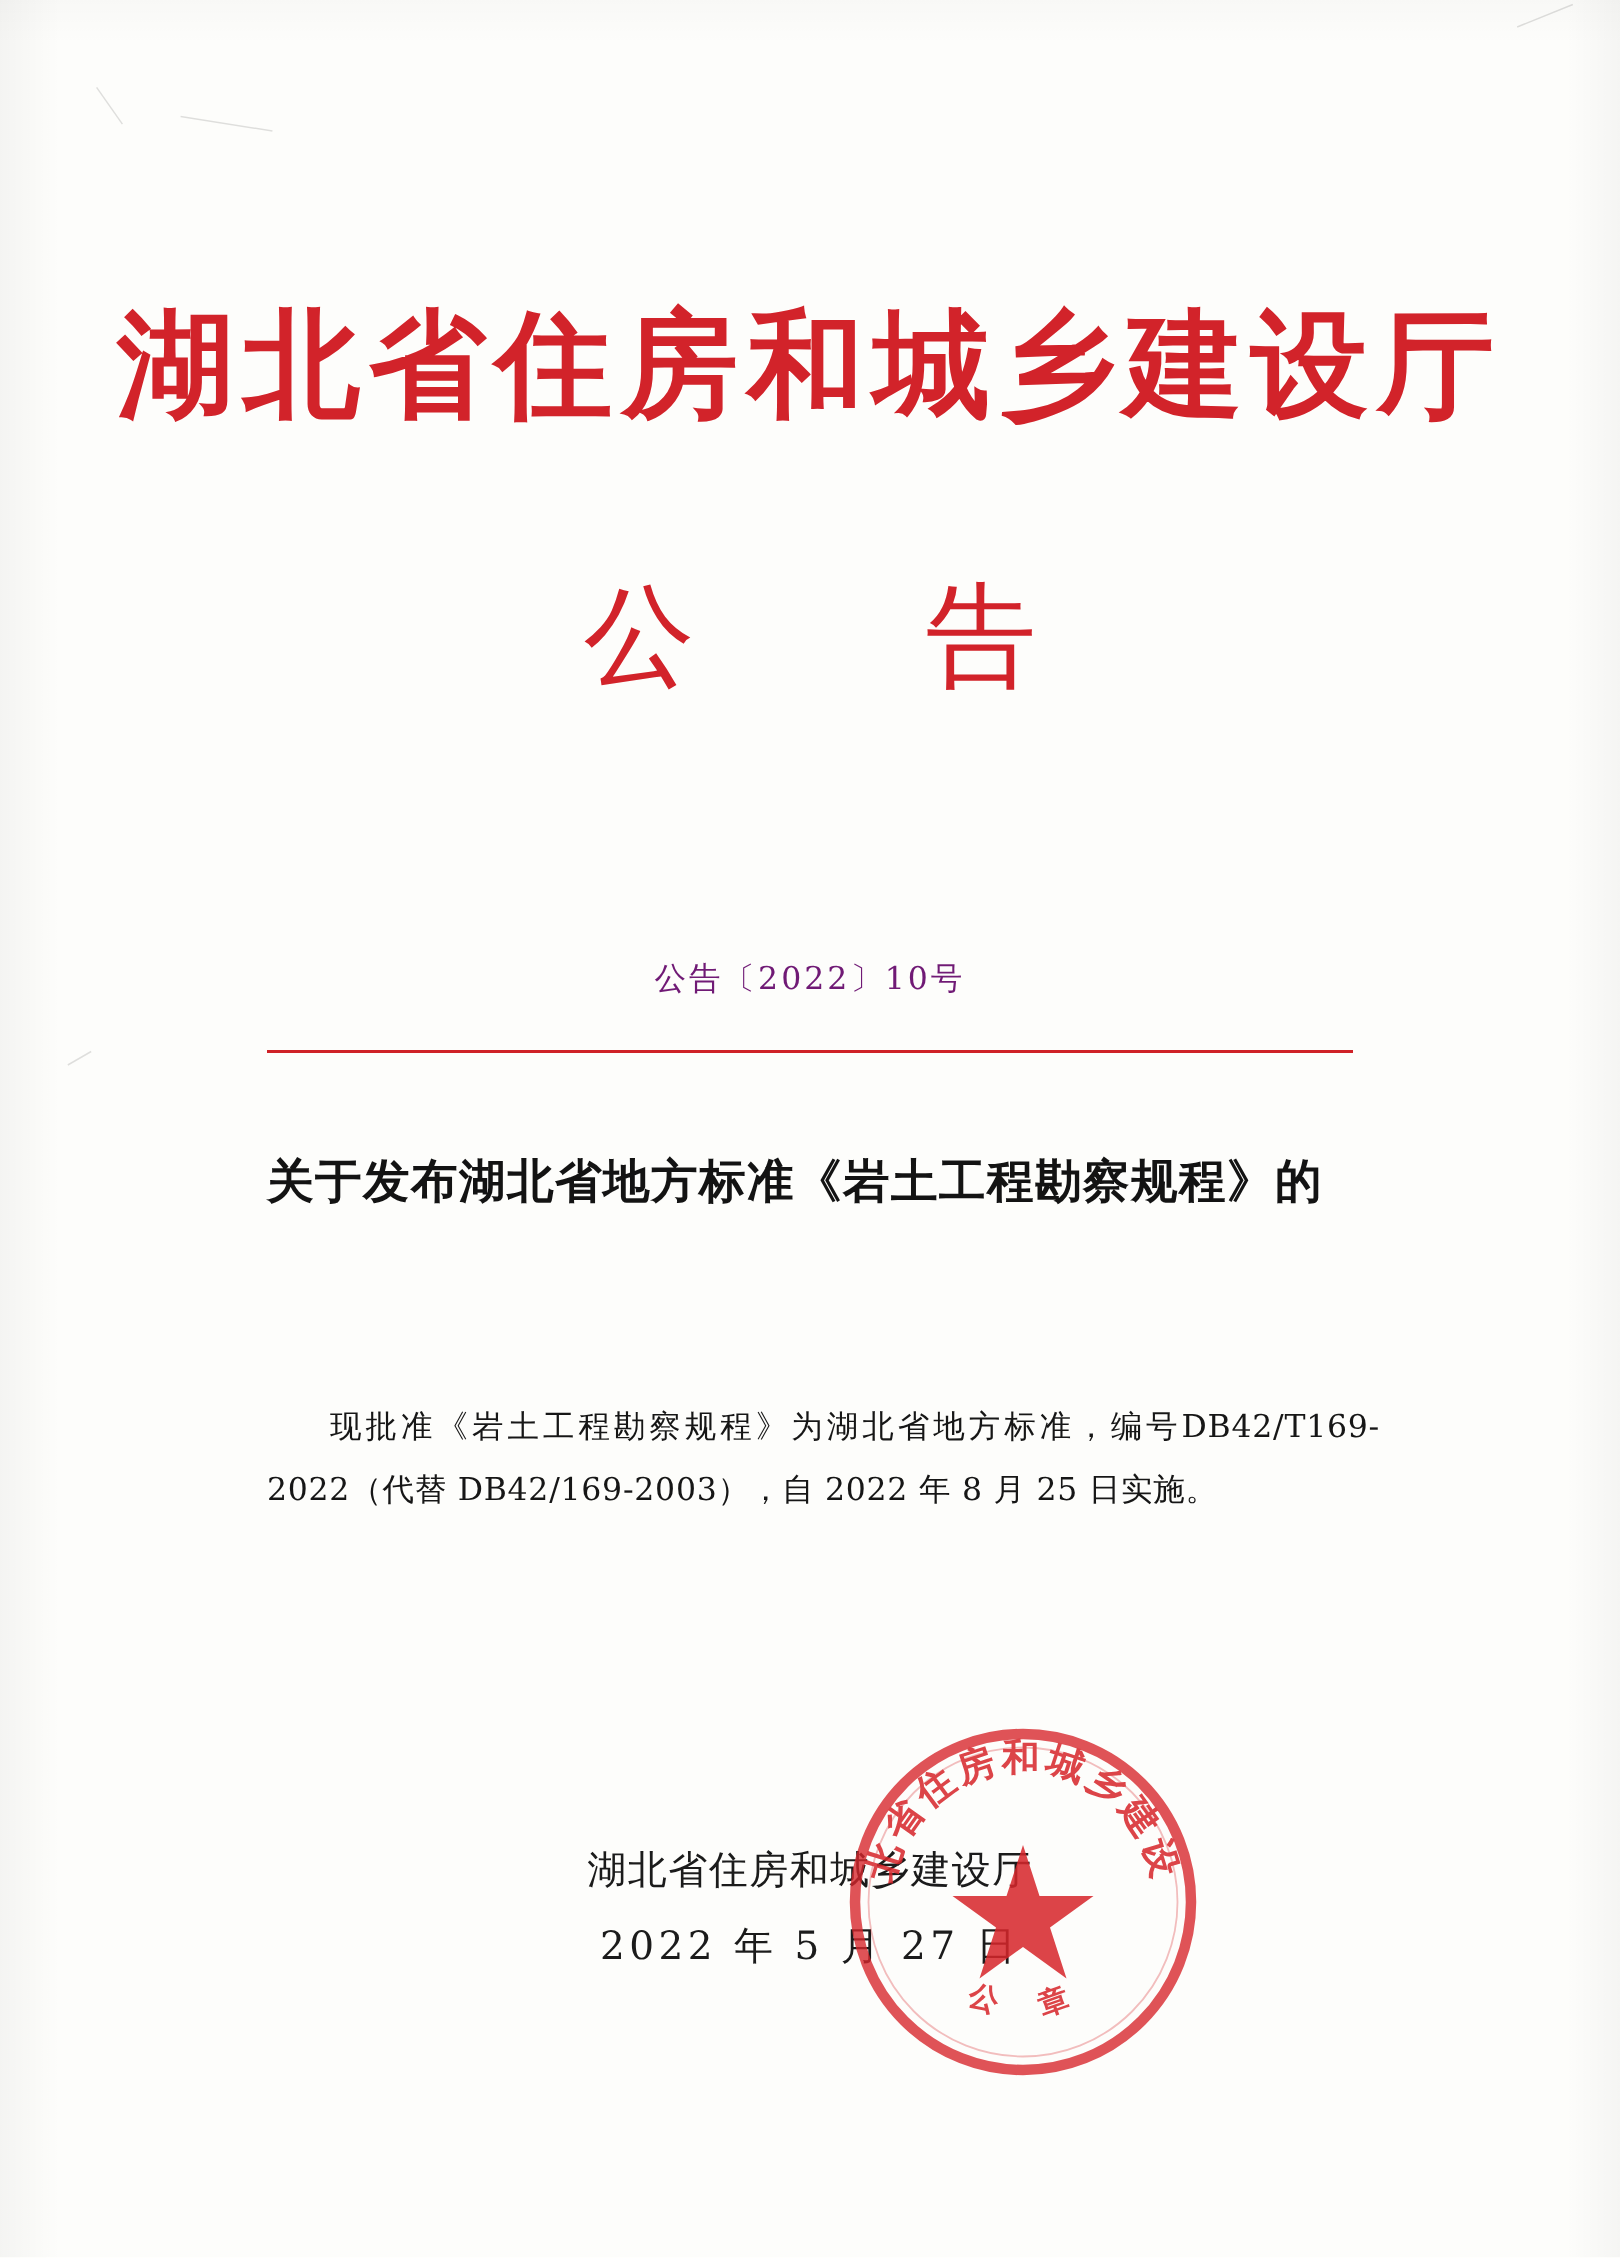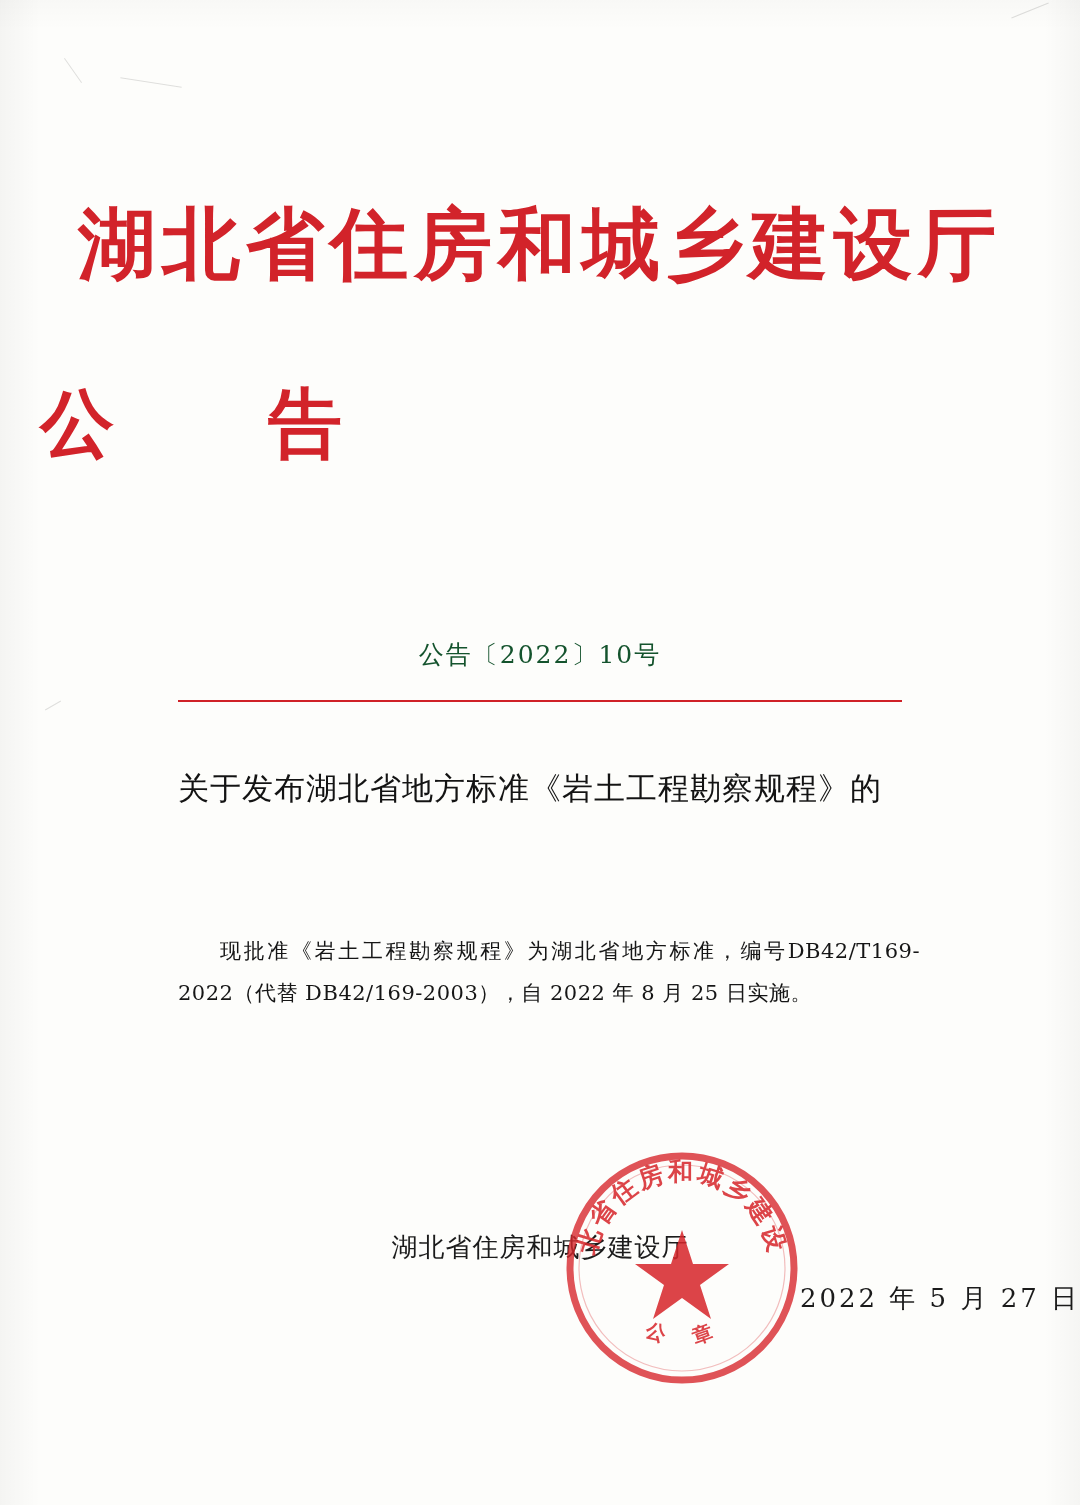--- a/index.html
+++ b/index.html
@@ -57,56 +57,57 @@
     letter-spacing: 6px;
     line-height: 1.22;
     white-space: nowrap;
   }
 
   .masthead-sub {
     position: absolute;
     left: 0;
     right: 0;
     top: 375px;
+    text-align: center;
     color: #d2232a;
-    font-weight: 700;
+    font-weight: 400;
     font-size: 74px;
     letter-spacing: 40px;
     text-indent: 40px;
     font-family: "DejaVu Serif", "Liberation Serif", serif;
   }
 
   .doc-number {
     position: absolute;
     left: 0;
     right: 0;
     top: 638px;
     text-align: center;
-    font-size: 25px;
+    font-size: 21px;
     letter-spacing: 2px;
-    color: #14532d;
+    color: #701a75;
     font-family: "DejaVu Serif", "Liberation Serif", serif;
   }
 
   .red-rule {
     position: absolute;
     left: 178px;
     right: 178px;
     top: 700px;
     height: 2px;
     background: #cf2127;
   }
 
   .title {
     position: absolute;
     left: 178px;
     right: 150px;
     top: 760px;
     font-size: 31px;
-    font-weight: 400;
+    font-weight: 700;
     line-height: 1.85;
     letter-spacing: 1px;
     color: #131313;
     text-align: left;
   }
   .title .line2 {
     display: block;
   }
 
   .body-text {
@@ -135,21 +136,20 @@
     letter-spacing: 1px;
     color: #1b1b1b;
     line-height: 1.95;
   }
   .signature .sig-line {
     display: block;
   }
   .signature .sig-date {
     display: block;
     letter-spacing: 3px;
-    text-align: right;
   }
 
   
   .seal {
     position: absolute;
     left: 562px;
     top: 1148px;
     width: 240px;
     height: 240px;
     pointer-events: none;

